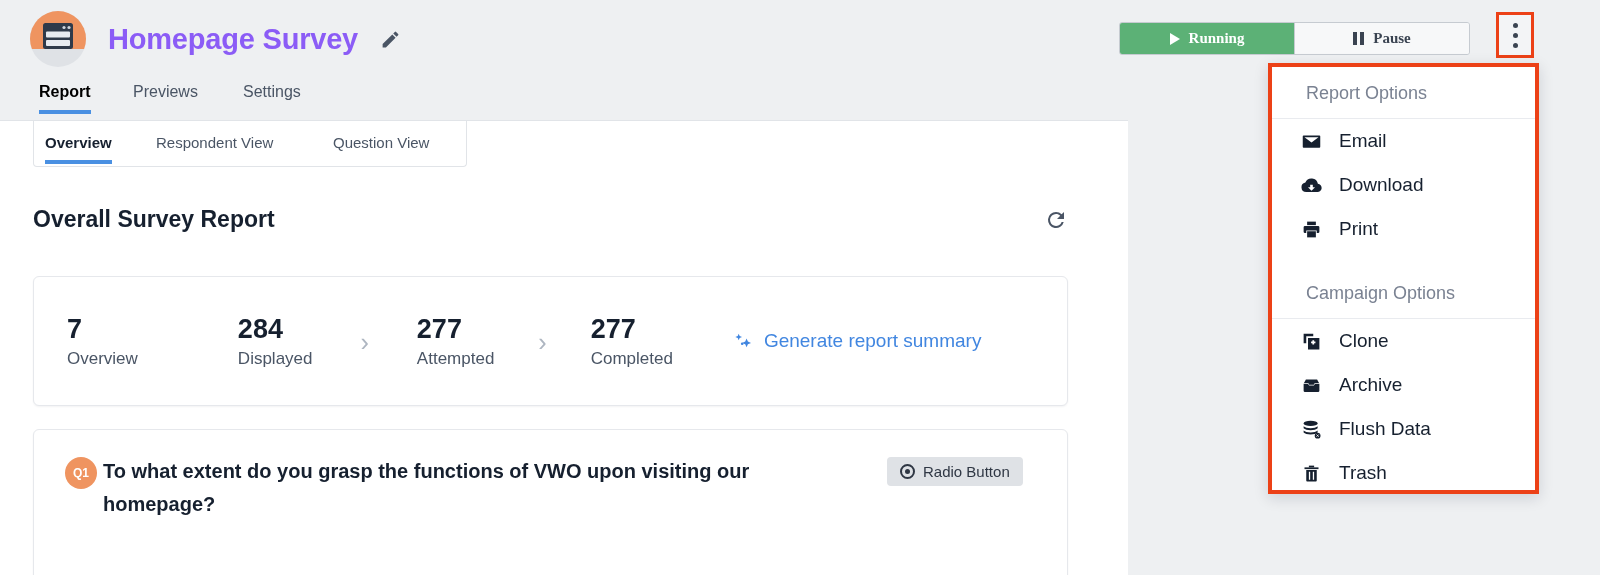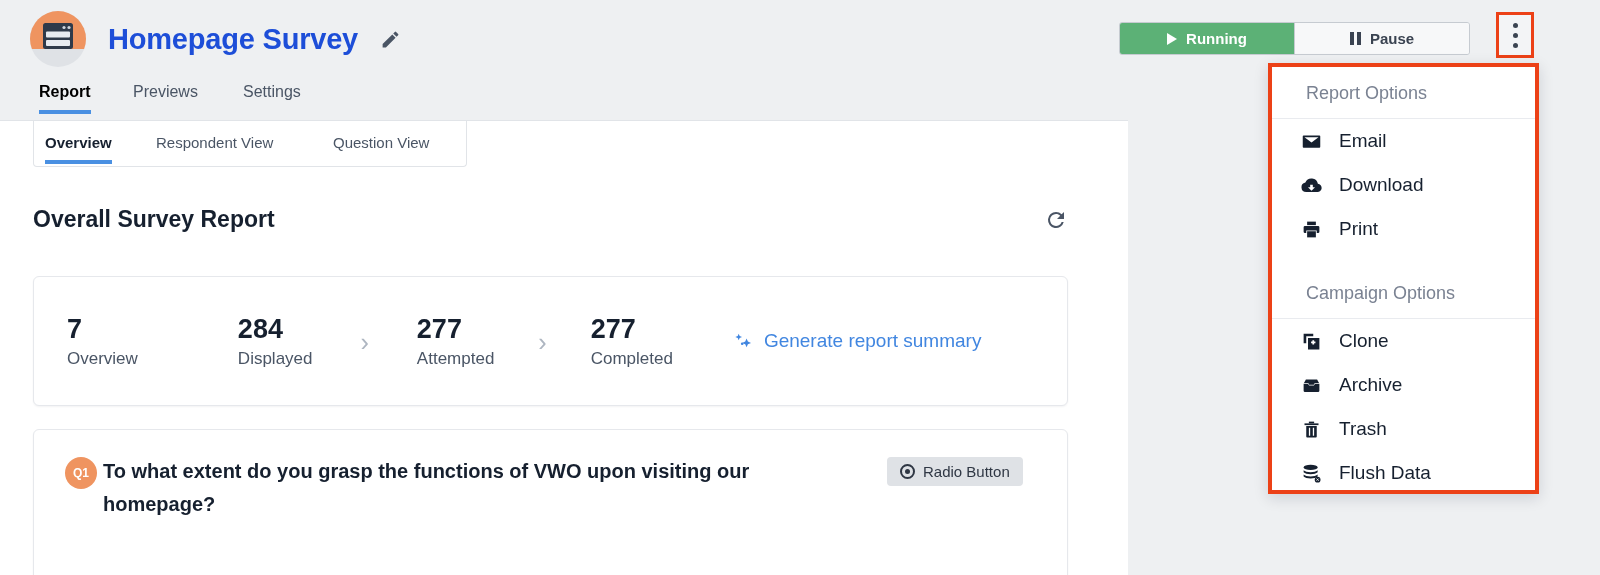--- a/index.html
+++ b/index.html
@@ -26,38 +26,38 @@
     position: relative; overflow: hidden; flex: none;
   }
   .avatar-top {
     position: absolute; left: 0; top: 0; width: 56px; height: 38px;
     background: #ef9460;
   }
   .avatar-glyph {
     position: absolute; left: 13px; top: 12px; width: 30px; height: 26px;
   }
   .title {
-    font-size: 29px; font-weight: bold; color: #1d4ed8;
+    font-size: 29px; font-weight: bold; color: #8b5cf6;
     margin-left: 22px; letter-spacing: -0.2px; white-space: nowrap;
   }
   .edit-pencil {
     margin-left: 22px; width: 21px; height: 21px; cursor: pointer;
     display: flex; align-items: center;
   }
 
   
   .runstate {
     position: absolute; right: 130px; top: 22px;
     display: flex; height: 33px;
     border-radius: 3px; overflow: hidden;
     border: 1px solid #c6cbd1;
   }
   .runstate .seg {
     display: flex; align-items: center; justify-content: center; gap: 9px;
-    font-size: 15px; padding: 0 10px; cursor: pointer; white-space: nowrap;
+    font-size: 15px; padding: 0 10px; cursor: pointer; white-space: nowrap; font-family: Liberation Serif, serif;
   }
   .seg-running { width: 174px; background: #5cb176; color: #ffffff; font-weight: bold; }
   .seg-pause   { width: 175px; background: #f7f8f9; color: #3a4351; font-weight: bold;
                  border-left: 1px solid #c6cbd1; }
   .ico-play {
     width: 0; height: 0; border-left: 10px solid #fff;
     border-top: 6px solid transparent; border-bottom: 6px solid transparent;
   }
   .ico-pause { display: flex; gap: 3px; }
   .ico-pause i { display: block; width: 4px; height: 13px; background: #3a4351; }
@@ -357,37 +357,37 @@
             <path d="M3 10h5l1.2 2h5.6L16 10h5v8a1.5 1.5 0 0 1-1.5 1.5h-15A1.5 1.5 0 0 1 3 18v-8z"></path>
             <path d="M5.6 5h12.8l2.2 4h-4.8l-1.2 2H9.4L8.2 9H3.4l2.2-4z"></path>
           </svg>
         </span>
         <span class="menu-label">Archive</span>
       </div>
 
       <div class="menu-item">
         <span class="menu-ico">
           <svg viewBox="0 0 24 24" width="21" height="21" fill="#16202f">
-            <path d="M4 5h16v2H4z"></path>
-            <path d="M9 3h6v2H9z"></path>
-            <path d="M6 8h12v12a1 1 0 0 1-1 1H7a1 1 0 0 1-1-1V8zm3 2v9h1.5v-9H9zm4.5 0v9H15v-9h-1.5z" fill-rule="evenodd"></path>
-          </svg>
-        </span>
-        <span class="menu-label">Trash</span>
-      </div>
-
-      <div class="menu-item">
-        <span class="menu-ico">
-          <svg viewBox="0 0 24 24" width="21" height="21" fill="#16202f">
             <ellipse cx="11" cy="5" rx="8" ry="3"></ellipse>
             <path d="M3 8.2c1.4 1.4 4.4 2.3 8 2.3s6.6-.9 8-2.3v2.3c-1.4 1.4-4.4 2.3-8 2.3s-6.6-.9-8-2.3V8.2z"></path>
             <path d="M3 13c1.4 1.4 4.4 2.3 8 2.3s6.6-.9 8-2.3v2.3c-1.4 1.4-4.4 2.3-8 2.3s-6.6-.9-8-2.3V13z"></path>
             <circle cx="19" cy="19" r="3.3" fill="#16202f"></circle>
             <path d="M17.7 17.7l2.6 2.6M20.3 17.7l-2.6 2.6" stroke="#fff" stroke-width="0.9"></path>
           </svg>
         </span>
         <span class="menu-label">Flush Data</span>
       </div>
 
+      <div class="menu-item">
+        <span class="menu-ico">
+          <svg viewBox="0 0 24 24" width="21" height="21" fill="#16202f">
+            <path d="M4 5h16v2H4z"></path>
+            <path d="M9 3h6v2H9z"></path>
+            <path d="M6 8h12v12a1 1 0 0 1-1 1H7a1 1 0 0 1-1-1V8zm3 2v9h1.5v-9H9zm4.5 0v9H15v-9h-1.5z" fill-rule="evenodd"></path>
+          </svg>
+        </span>
+        <span class="menu-label">Trash</span>
+      </div>
+
     </div>
   </div>
 
 </div>
 
 </body></html>

